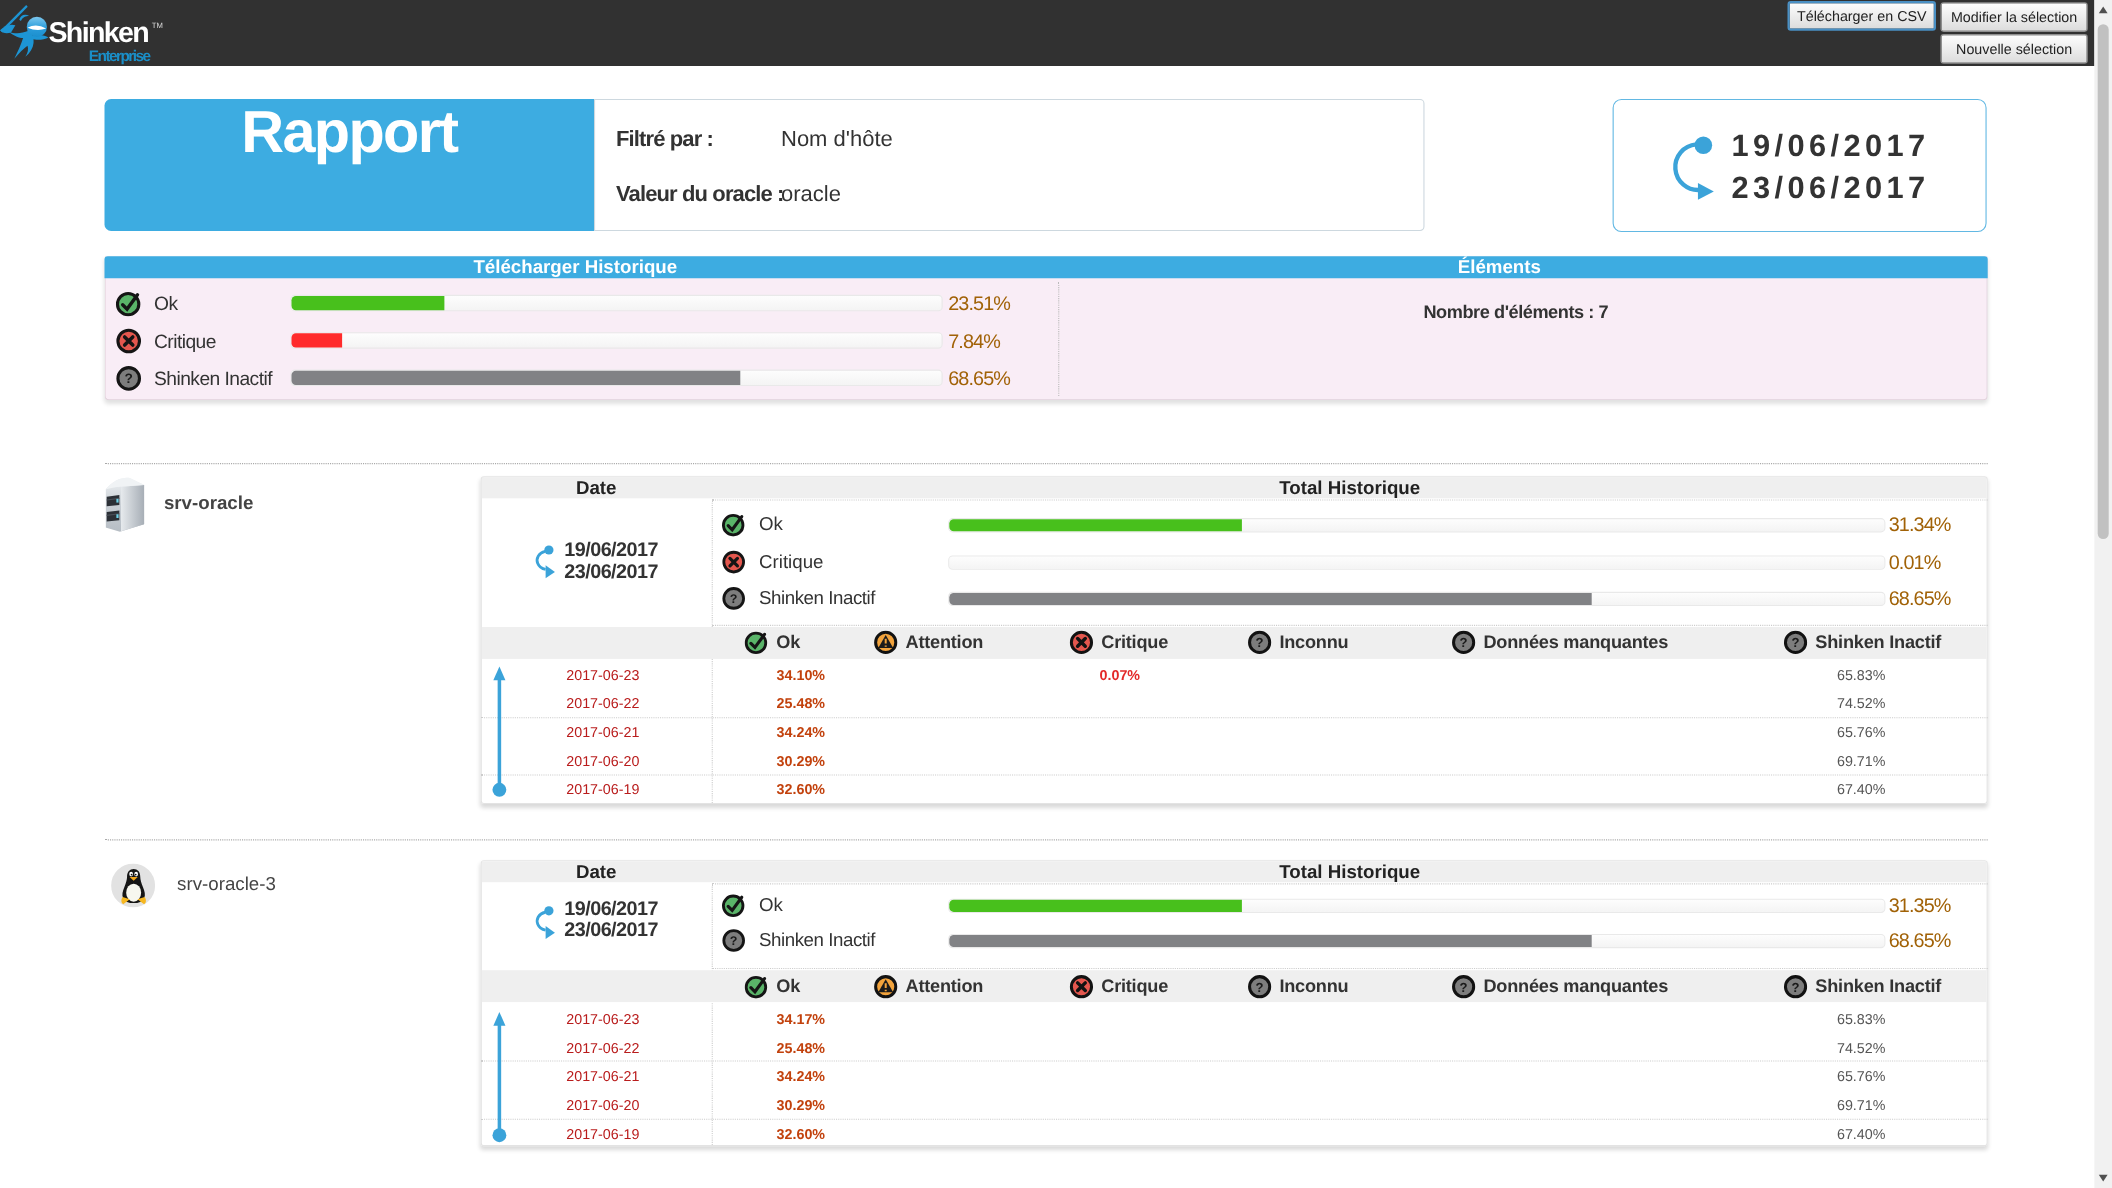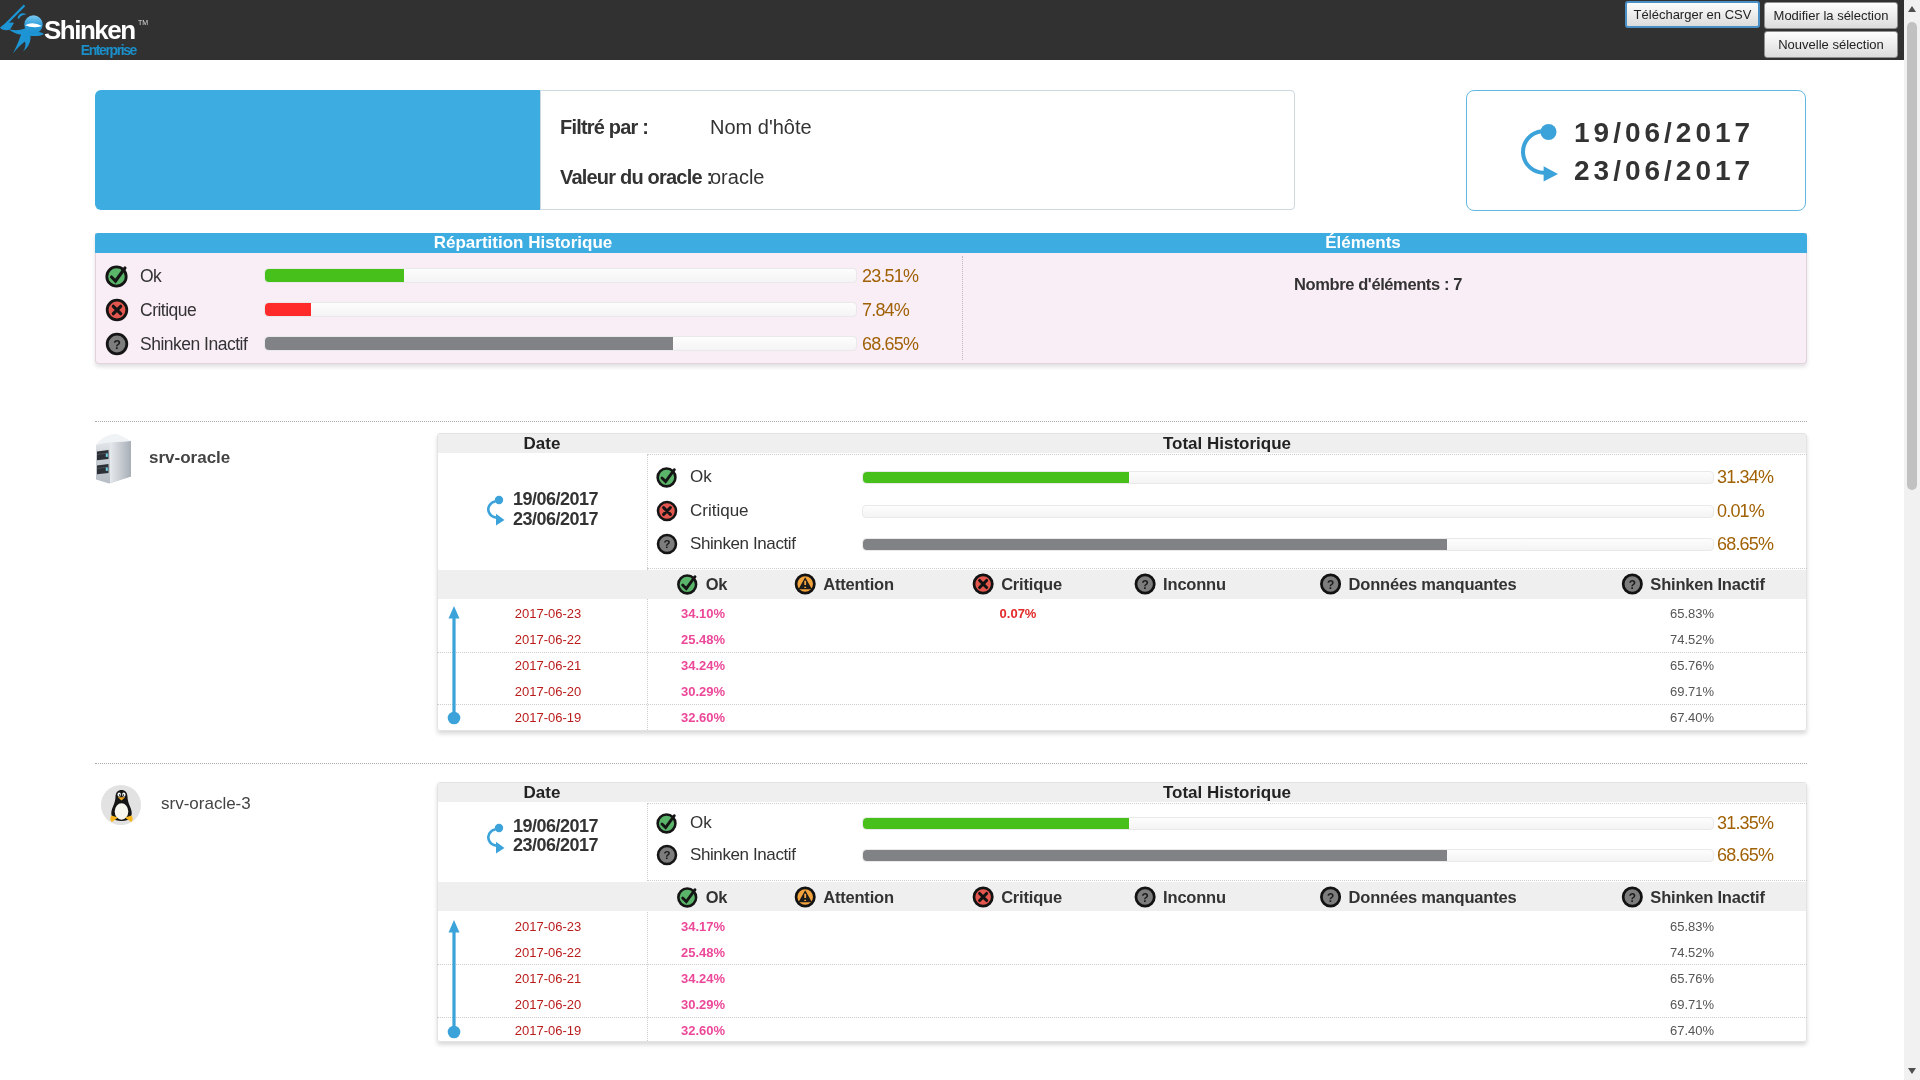--- a/index.html
+++ b/index.html
@@ -40,21 +40,21 @@
 .fill { position:absolute; left:0; top:0; height:100%; border-radius:4px 0 0 4px; }
 .pct { position:absolute; font-size:18px; color:#a16207; letter-spacing:-0.8px; }
 
 .dotline { position:absolute; border-top:1px dotted #a9a9a9; }
 .tbl { position:absolute; left:437px; width:1370px; border:1px solid #e3e3e3;
   border-radius:3px; box-shadow:0 3px 4px rgba(0,0,0,0.15); }
 .thead { position:absolute; background:#efefef; font-weight:bold; font-size:17px; color:#222; }
 .hostname { position:absolute; font-size:17px; color:#444; }
 .dval { position:absolute; font-size:13px; font-weight:bold; transform:translateX(-50%); }
 .ddate { position:absolute; font-size:13px; color:#b91c1c; transform:translateX(-50%); }
-.green { color:#ec4899; }
+.green { color:#c2410c;margin-left:25px; }
 .red { color:#e32929; }
 .gray { color:#555; font-weight:normal; }
 .subh { position:absolute; background:#efefef; }
 .shg { position:absolute; display:flex; align-items:center; transform:translateX(-50%); height:22px; }
 .shg svg { flex:0 0 auto; }
 .shg span { margin-left:7px; font-size:16.5px; font-weight:bold; color:#333; letter-spacing:-0.2px; white-space:nowrap; }
 .icon { position:absolute; }
 </style>
 </head>
 <body>
@@ -81,38 +81,39 @@
       <text x="44" y="38.5" font-size="26" font-weight="bold" letter-spacing="-1.5" fill="#fff" font-family="Liberation Sans">Shinken</text>
       <text x="138" y="25" font-size="7" fill="#ddd">TM</text>
       <text x="136" y="55" font-size="14" font-weight="bold" letter-spacing="-1.4" fill="#1a8fc9" text-anchor="end">Enterprise</text>
     </svg>
     <div class="navbtn" style="left:1625px;top:1px;width:135px;border:2px solid #4a90c4;line-height:23px;">Télécharger en CSV</div>
     <div class="navbtn" style="left:1764px;top:2px;width:134px;">Modifier la sélection</div>
     <div class="navbtn" style="left:1764px;top:31px;width:134px;">Nouvelle sélection</div>
   </div>
 
   <div id="bluebox">
+    <div style="position:absolute;left:0;width:100%;top:3px;font-size:54px;line-height:55px;letter-spacing:-1.5px;">Rapport</div>
   </div>
   <div id="filterbox"></div>
   <div class="flabel" style="left:560px;top:116px;">Filtré par :</div>
   <div class="fval" style="left:710px;top:116px;">Nom d'hôte</div>
   <div class="flabel" style="left:560px;top:166px;">Valeur du oracle :</div>
   <div class="fval" style="left:710px;top:166px;">oracle</div>
   <div id="datebox"></div>
   <svg class="abs" style="left:1520px;top:115px;" width="45" height="70" viewBox="0 0 45 70">
     <circle cx="28.5" cy="17" r="8" fill="#3ba3d9"></circle>
     <path d="M22,16.3 A 18.8,18.8 0 1 0 25.5,57.6" fill="none" stroke="#3ba3d9" stroke-width="4"></path>
     <path d="M23.6,51.3 L38,59 L23.6,66.6 Z" fill="#3ba3d9"></path>
   </svg>
   <div class="abs" style="left:1574px;top:117px;font-size:28px;font-weight:bold;color:#333;letter-spacing:4px;">19/06/2017</div>
   <div class="abs" style="left:1574px;top:155px;font-size:28px;font-weight:bold;color:#333;letter-spacing:4px;">23/06/2017</div>
 
   <div id="panel"></div>
   <div id="panelhead"></div>
-  <div class="phtitle" style="left:373px;">Répartition Historique</div>
+  <div class="phtitle" style="left:373px;">Télécharger Historique</div>
   <div class="phtitle" style="left:1213px;">Éléments</div>
   <div class="abs" style="left:962px;top:256px;height:104px;border-left:1px dotted #bbb;"></div>
   <div class="abs" style="left:1283px;top:275px;font-size:16.5px;font-weight:bold;color:#333;width:190px;text-align:center;letter-spacing:-0.4px;">Nombre d'éléments : 7</div>
 
   <svg class="icon" style="left:105px;top:264px;" width="24" height="24" viewBox="0 0 24 24">
       <circle cx="11.5" cy="12.5" r="9.7" fill="#5ab469" stroke="#151515" stroke-width="2.8"></circle>
       <path d="M6.5,13 L10.5,17 L20,4" stroke="#151515" stroke-width="3.1" fill="none" stroke-linecap="round"></path>
     </svg>
   <div class="srow-label" style="left:140px;top:266px;">Ok</div>
   <div class="bar" style="left:264px;top:268px;width:593px;height:15px;">

